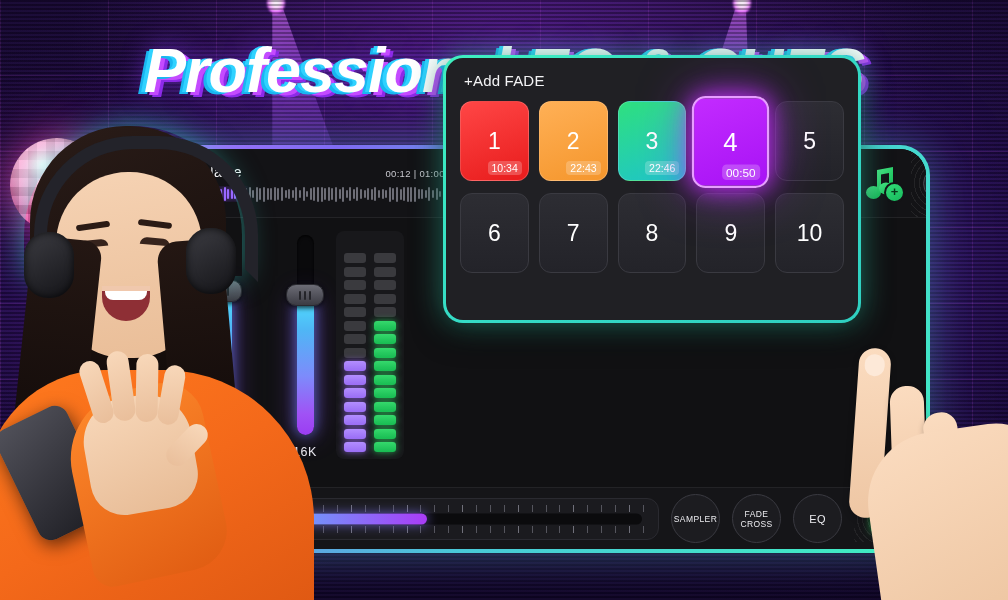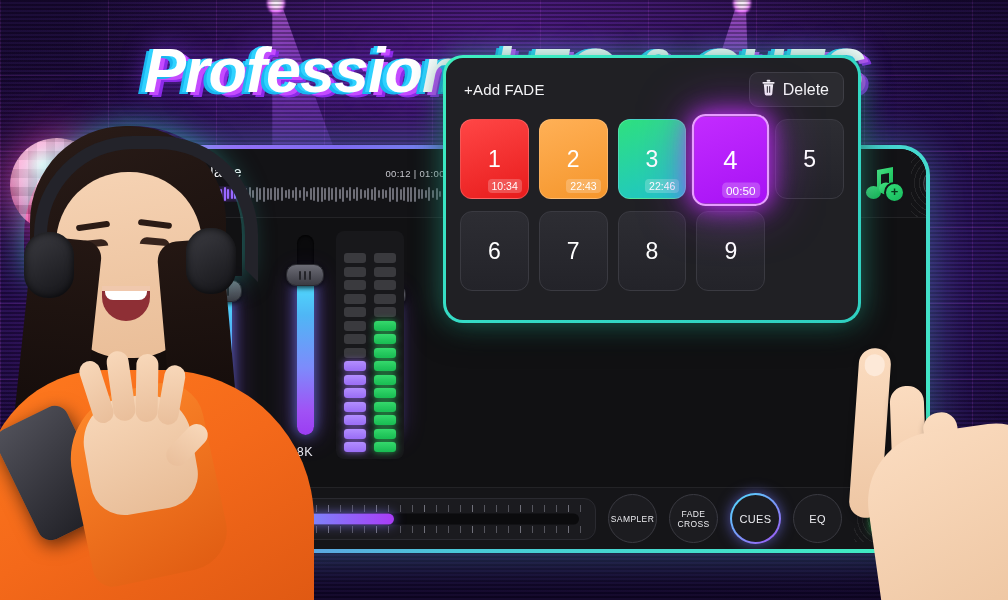--- a/index.html
+++ b/index.html
@@ -650,31 +650,20 @@
                 <div class="knob" style="top: 28%;">
                   <i></i>
                   <i></i>
                   <i></i>
                 </div>
               </div>
               <div class="freq blank">—</div>
             </div>
             <div class="slider">
               <div class="track">
-                <div class="fill" style="height: 80%;"></div>
-                <div class="knob" style="top: 20%;">
-                  <i></i>
-                  <i></i>
-                  <i></i>
-                </div>
-              </div>
-              <div class="freq">8K</div>
-            </div>
-            <div class="slider">
-              <div class="track">
                 <div class="fill" style="height: 70%;"></div>
                 <div class="knob" style="top: 30%;">
                   <i></i>
                   <i></i>
                   <i></i>
                 </div>
               </div>
               <div class="freq">16K</div>
             </div>
           </div>
@@ -806,51 +795,36 @@
 
         <div class="rbtn">
           <span>SAMPLER</span>
         </div>
         <div class="rbtn wide">
           <span style="font-size:8.5px;line-height:10px;">
             <span>FADE</span><br>
             <span>CROSS</span>
           </span>
         </div>
-        <div class="rbtn wide active">
-          <span>CUES</span>
-        </div>
         <div class="rbtn wide">
           <span>EQ</span>
         </div>
 
         <div class="levelpair">
           <b></b>
           <b class="s"></b>
         </div>
       </div>
 
     </div>
   </div>
 
   <div class="cuepanel">
     <div class="cuehdr">
       <div class="addcues">+Add FADE</div>
-      <div class="delbtn">
-        <span>
-          <svg width="15" height="17" viewBox="0 0 16 18">
-            <rect x="1.5" y="3" width="13" height="2" rx="1" fill="#f3f3f5"></rect>
-            <rect x="6" y="0.6" width="4" height="2.2" rx="1" fill="#f3f3f5"></rect>
-            <path d="M3 5.6 h10 l-1 10.4 a1.6 1.6 0 0 1 -1.6 1.4 h-4.8 a1.6 1.6 0 0 1 -1.6 -1.4 z" fill="#f3f3f5"></path>
-            <rect x="6.2" y="7.6" width="1.1" height="7" fill="#2b2b30"></rect>
-            <rect x="8.7" y="7.6" width="1.1" height="7" fill="#2b2b30"></rect>
-          </svg>
-        </span>
-        <span>Delete</span>
-      </div>
     </div>
     <div class="padgrid" id="padgrid">
         <div class="pad c1">
           <span>1</span>
           <span class="cuetime">10:34</span>
         </div>
         <div class="pad c2">
           <span>2</span>
           <span class="cuetime">22:43</span>
         </div>
@@ -869,20 +843,23 @@
           <span>6</span>
         </div>
         <div class="pad empty">
           <span>7</span>
         </div>
         <div class="pad empty">
           <span>8</span>
         </div>
         <div class="pad empty">
           <span>9</span>
+        </div>
+        <div class="pad empty">
+          <span>10</span>
         </div>
       </div>
   </div>
 
   <div class="woman">
     <div class="w-glow"></div>
     <div class="w-hair"></div>
     <div class="w-face"></div>
     <div class="w-brow l"></div>
       <div class="w-brow r"></div>

